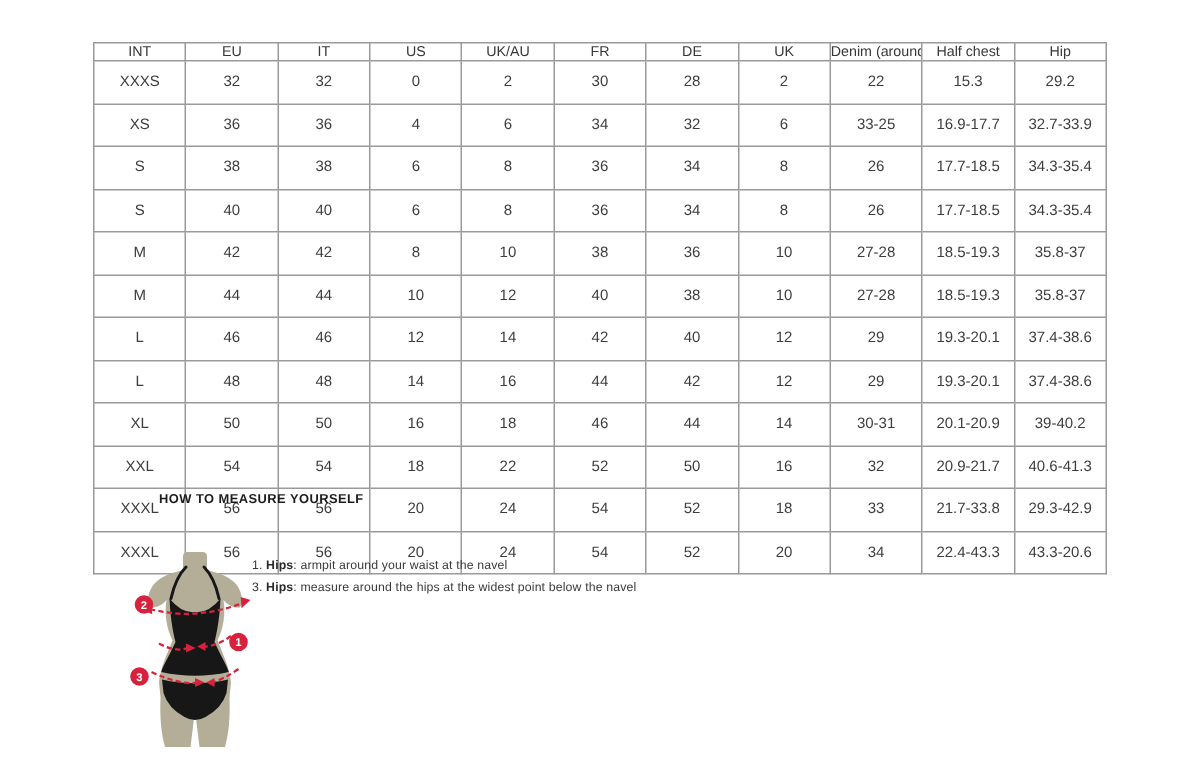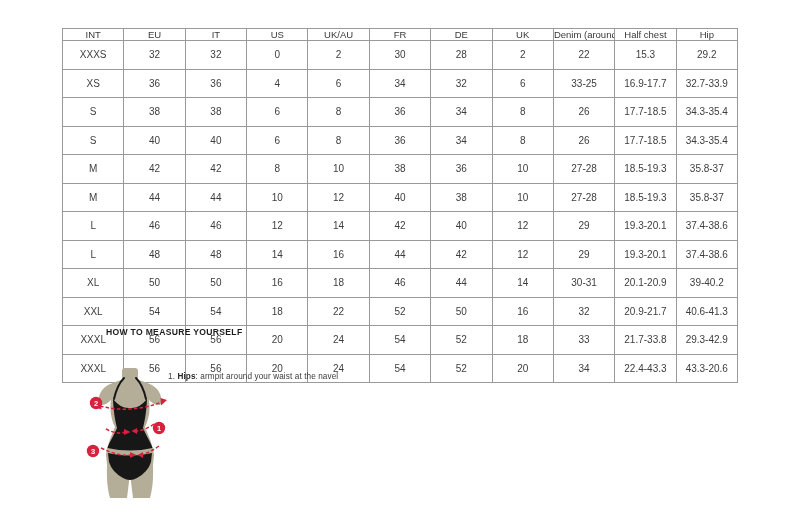--- a/index.html
+++ b/index.html
@@ -274,13 +274,14 @@
       <circle cx="84" cy="61" r="6.2" fill="#d8213c"></circle>
       <text class="badge-num" x="84" y="63.8" text-anchor="middle">1</text>
       <circle cx="18" cy="84" r="6.2" fill="#d8213c"></circle>
       <text class="badge-num" x="18" y="86.8" text-anchor="middle">3</text>
     </g>
   </svg>
 </div>
 
 <ol class="steps" id="measure-steps">
     <li><span class="step-num">1. </span><b>Hips</b><span>: armpit around your waist at the navel</span></li>
+    <li><span class="step-num">3. </span><b>Hips</b><span>: measure around the hips at the widest point below the navel</span></li>
   </ol>
 
 </body></html>

